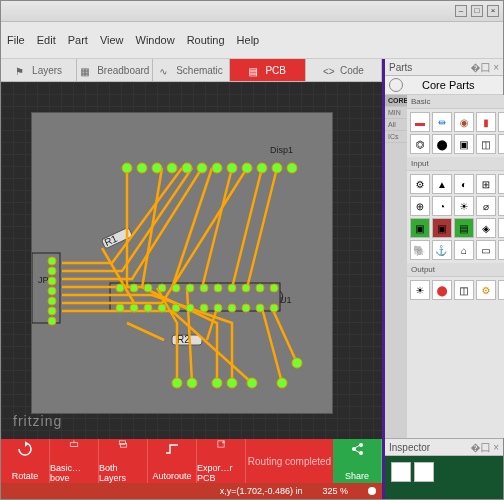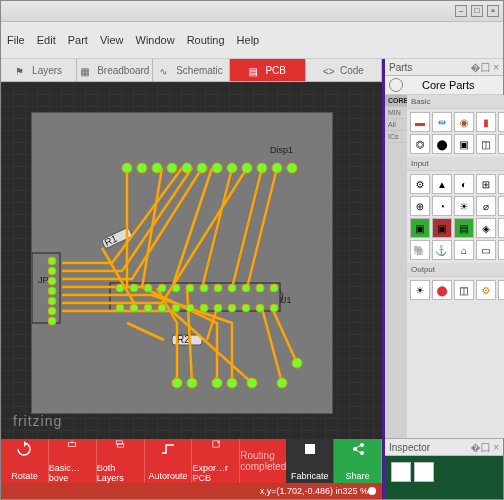--- a/index.html
+++ b/index.html
@@ -20,21 +20,21 @@
 .brand{position:absolute;left:12px;bottom:10px;color:#888;font-size:14px;letter-spacing:1px}
 .trace{stroke:#ffa500;stroke-width:2.5;fill:none}
 .silks{stroke:#222;stroke-width:1;fill:none}
 .reslbl{font-size:10px;fill:#222}
 .toolbar{height:44px;background:#e03030;display:flex;color:#fff}
 .tbtn{width:48px;display:flex;flex-direction:column;align-items:center;justify-content:center;gap:14px;font-size:9px;border-right:1px solid rgba(255,255,255,0.2)}
 .tbtn svg{width:16px;height:16px}
 .tstatus{flex:1;display:flex;align-items:center;justify-content:center;font-size:10px;color:#fbb}
 .tbtn.dark{background:#333}
 .tbtn.green{background:#2ba84a}
-.statusbar{height:16px;background:#c0392b;color:#fff;display:flex;align-items:center;justify-content:flex-end;padding:0 6px;font-size:9px;gap:0}
+.statusbar{height:16px;background:#c0392b;color:#fff;display:flex;align-items:center;justify-content:flex-end;padding:0 6px;font-size:9px;gap:20px}
 .side{width:118px;background:#d8d8d8;border-left:3px solid #4c1d95;display:flex;flex-direction:column}
 .panelhdr{height:16px;background:#e8e8e8;border-bottom:1px solid #bbb;display:flex;align-items:center;padding:0 4px;font-size:10px;color:#555;justify-content:space-between}
 .panelhdr .x{font-size:10px;color:#888}
 .corepick{height:18px;display:flex;align-items:center;padding:0 4px;gap:19px;border-bottom:1px solid #ccc;background:#eee}
 .corepick .mag{width:12px;height:12px;border:1px solid #888;border-radius:50%;position:relative}
 .section{font-size:8px;color:#555;padding:2px 4px;background:#dcdcdc;border-bottom:1px solid #ccc}
 .cats{display:flex;flex-direction:column;font-size:7px;color:#666;background:#d0d0d0}
 .cats span{padding:2px 3px;border-bottom:1px solid #c4c4c4}
 .cats span.active{background:#b8b8b8;color:#222;font-weight:bold}
 .partgrid{flex:1;display:grid;grid-template-columns:repeat(5,1fr);gap:2px;padding:3px;background:#e4e4e4;align-content:start;overflow:hidden}
@@ -233,26 +233,20 @@
             <span>Autoroute</span>
           </div>
         <div class="tbtn">
             <svg viewBox="0 0 16 16">
               <rect x="3" y="3" width="10" height="10" stroke="#fff" fill="none"></rect>
               <path d="M10 6l3-3M13 3v3h-3" stroke="#fff" fill="none"></path>
             </svg>
             <span>Expor…r PCB</span>
           </div>
         <div class="tstatus">Routing completed</div>
-        <div class="tbtn dark">
-            <svg viewBox="0 0 16 16">
-              <rect x="3" y="3" width="10" height="10" fill="#fff"></rect>
-            </svg>
-            <span>Fabricate</span>
-          </div>
         <div class="tbtn green">
             <svg viewBox="0 0 16 16">
               <circle cx="5" cy="8" r="2" fill="#fff"></circle>
               <circle cx="12" cy="4" r="2" fill="#fff"></circle>
               <circle cx="12" cy="12" r="2" fill="#fff"></circle>
               <path d="M6 7l5-3M6 9l5 3" stroke="#fff"></path>
             </svg>
             <span>Share</span>
           </div>
       </div>

